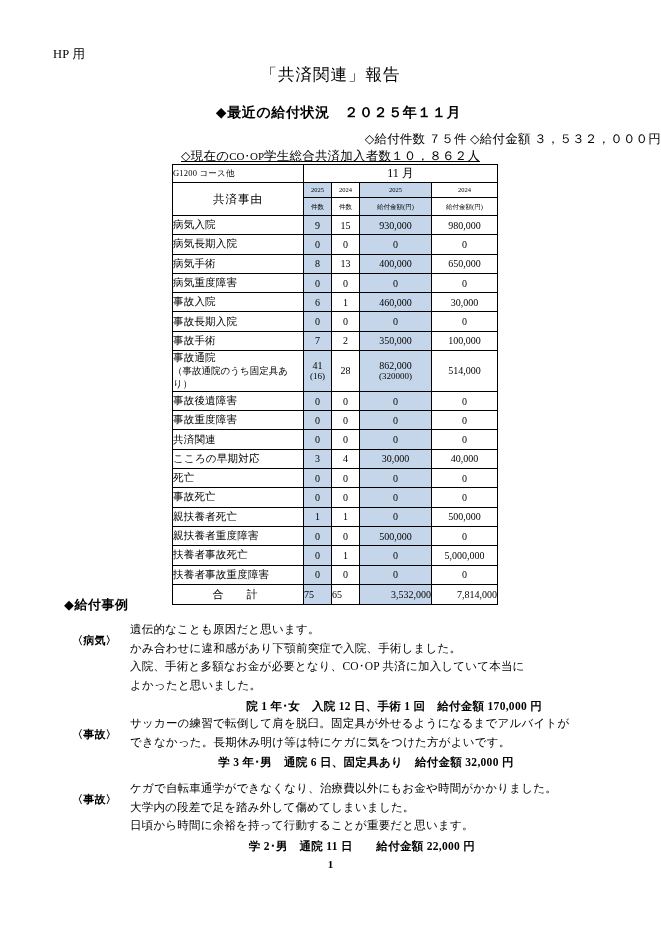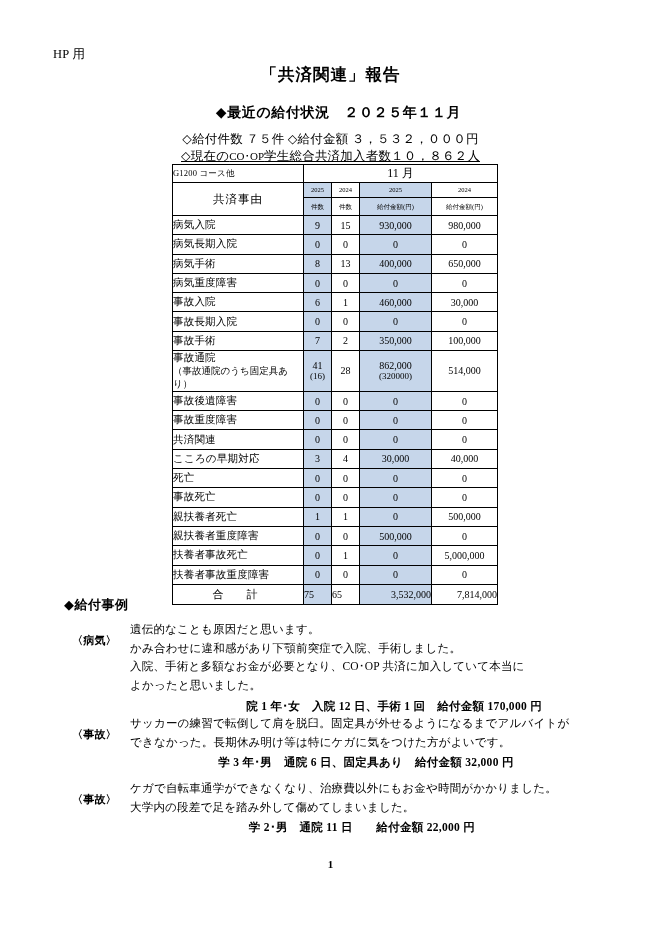--- a/index.html
+++ b/index.html
@@ -36,42 +36,42 @@
     margin-left: 15px;
   }
 
   .doc-title {
     position: absolute;
     left: 0;
     top: 64px;
     width: 661px;
     text-align: center;
     font-size: 16.5px;
-    font-weight: bold;
+    font-weight: normal;
     letter-spacing: 1px;
   }
 
   .sub-title {
     position: absolute;
     left: 0;
     top: 104px;
     width: 661px;
     text-align: center;
     font-size: 14px;
     font-weight: bold;
     letter-spacing: 0.6px;
     padding-left: 16px;
   }
 
   .stat-line1 {
     position: absolute;
     left: 0;
     top: 131px;
     width: 661px;
-    text-align: center;
+    text-align: right;
     font-size: 12.5px;
     letter-spacing: 0.2px;
   }
 
   .stat-line2 {
     position: absolute;
     left: 0;
     top: 148px;
     width: 661px;
     text-align: center;
@@ -466,19 +466,20 @@
       <p>できなかった。長期休み明け等は特にケガに気をつけた方がよいです。</p>
       <div class="result">学 3 年･男　通院 6 日、固定具あり　給付金額 32,000 円</div>
     </div>
   </div>
 
   <div class="case" id="case-3">
     <span class="tag">〈事故〉</span>
     <div class="body">
       <p>ケガで自転車通学ができなくなり、治療費以外にもお金や時間がかかりました。</p>
       <p>大学内の段差で足を踏み外して傷めてしまいました。</p>
+      <p>日頃から時間に余裕を持って行動することが重要だと思います。</p>
       <div class="result">学 2･男　通院 11 日　　給付金額 22,000 円</div>
     </div>
   </div>
 
   <div class="page-number">1</div>
 
 </div>
 
 </body></html>

